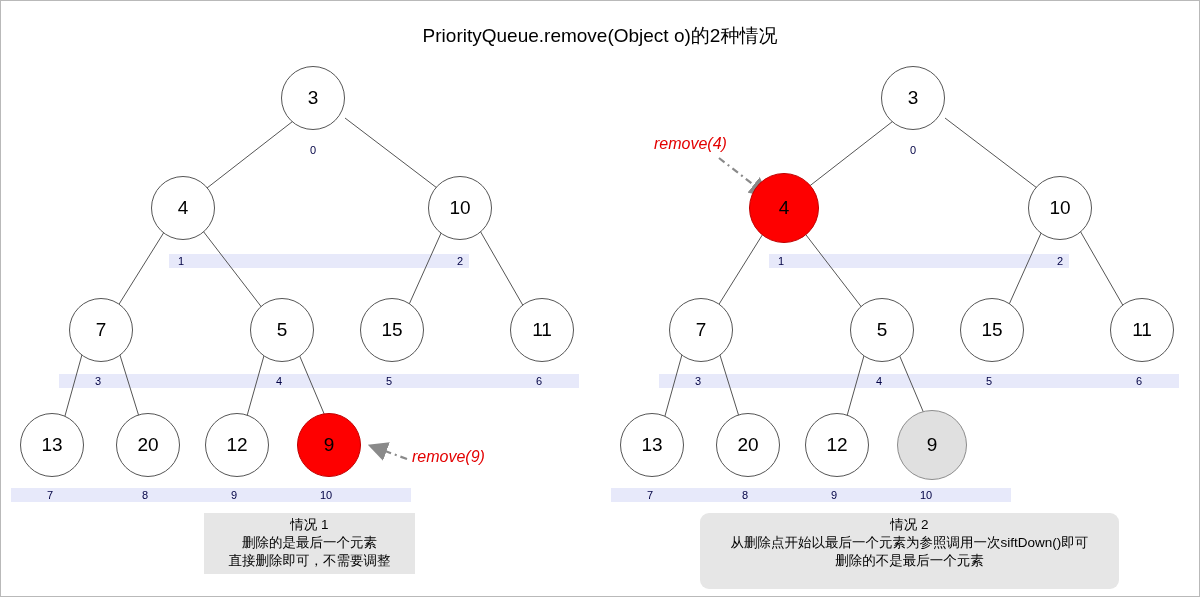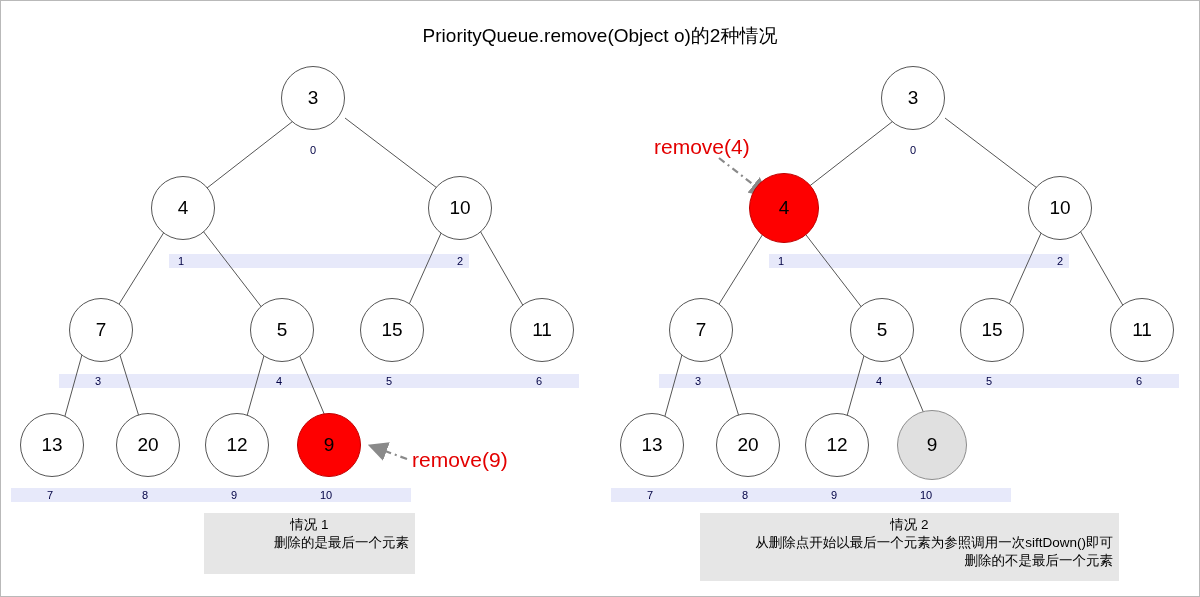--- a/index.html
+++ b/index.html
@@ -43,35 +43,36 @@
     text-align:center;
     width:24px;
   }
   .band{
     position:absolute;
     background:#e7e9fa;
     height:14px;
   }
   .remove-label{
     position:absolute;
-    font-size:21px;
+    font-size:16px;
     color:#e30000;
     white-space:nowrap;
+    font-style:italic;
   }
   .caption{
     position:absolute;
     background:#e6e6e6;
     font-size:13.5px;
     color:#000;
     line-height:18px;
     padding:3px 6px 5px 6px;
     box-sizing:border-box;
   }
   .caption .ctitle{text-align:center;display:block;}
-  .caption .cline{display:block;text-align:right;}
+  .caption .cline{display:block;text-align:center;}
 </style>
 </head>
 <body>
 
 <div id="canvas">
 
   <div class="title">PriorityQueue.remove(Object o)的2种情况</div>
 
   <div class="band" style="left:168px;top:253px;width:300px;"></div>
   <div class="band" style="left:58px;top:373px;width:520px;"></div>
@@ -142,20 +143,21 @@
   <div class="idx" style="left:37px;top:488px;">7</div>
   <div class="idx" style="left:132px;top:488px;">8</div>
   <div class="idx" style="left:221px;top:488px;">9</div>
   <div class="idx" style="left:313px;top:488px;">10</div>
 
   <div class="remove-label" style="left:411px;top:447px;text-align:right;">remove(9)</div>
 
   <div class="caption" style="left:203px;top:512px;width:211px;height:61px;">
     <span class="ctitle">情况 1</span>
     <span class="cline">删除的是最后一个元素</span>
+    <span class="cline">直接删除即可，不需要调整</span>
   </div>
 
   <div class="node" style="left:880px;top:65px;width:64px;height:64px;">3</div>
   <div class="node red" style="left:748px;top:172px;width:70px;height:70px;">4</div>
   <div class="node" style="left:1027px;top:175px;width:64px;height:64px;">10</div>
   <div class="node" style="left:668px;top:297px;width:64px;height:64px;">7</div>
   <div class="node" style="left:849px;top:297px;width:64px;height:64px;">5</div>
   <div class="node" style="left:959px;top:297px;width:64px;height:64px;">15</div>
   <div class="node" style="left:1109px;top:297px;width:64px;height:64px;">11</div>
   <div class="node" style="left:619px;top:412px;width:64px;height:64px;">13</div>
@@ -170,19 +172,19 @@
   <div class="idx" style="left:866px;top:374px;">4</div>
   <div class="idx" style="left:976px;top:374px;">5</div>
   <div class="idx" style="left:1126px;top:374px;">6</div>
   <div class="idx" style="left:637px;top:488px;">7</div>
   <div class="idx" style="left:732px;top:488px;">8</div>
   <div class="idx" style="left:821px;top:488px;">9</div>
   <div class="idx" style="left:913px;top:488px;">10</div>
 
   <div class="remove-label" style="left:653px;top:134px;">remove(4)</div>
 
-  <div class="caption" style="left:699px;top:512px;width:419px;height:68px;">
+  <div class="caption" style="left:699px;top:512px;width:419px;height:76px;border-radius:9px;">
     <span class="ctitle">情况 2</span>
     <span class="cline">从删除点开始以最后一个元素为参照调用一次siftDown()即可</span>
     <span class="cline">删除的不是最后一个元素</span>
   </div>
 
 </div>
 
 </body></html>

